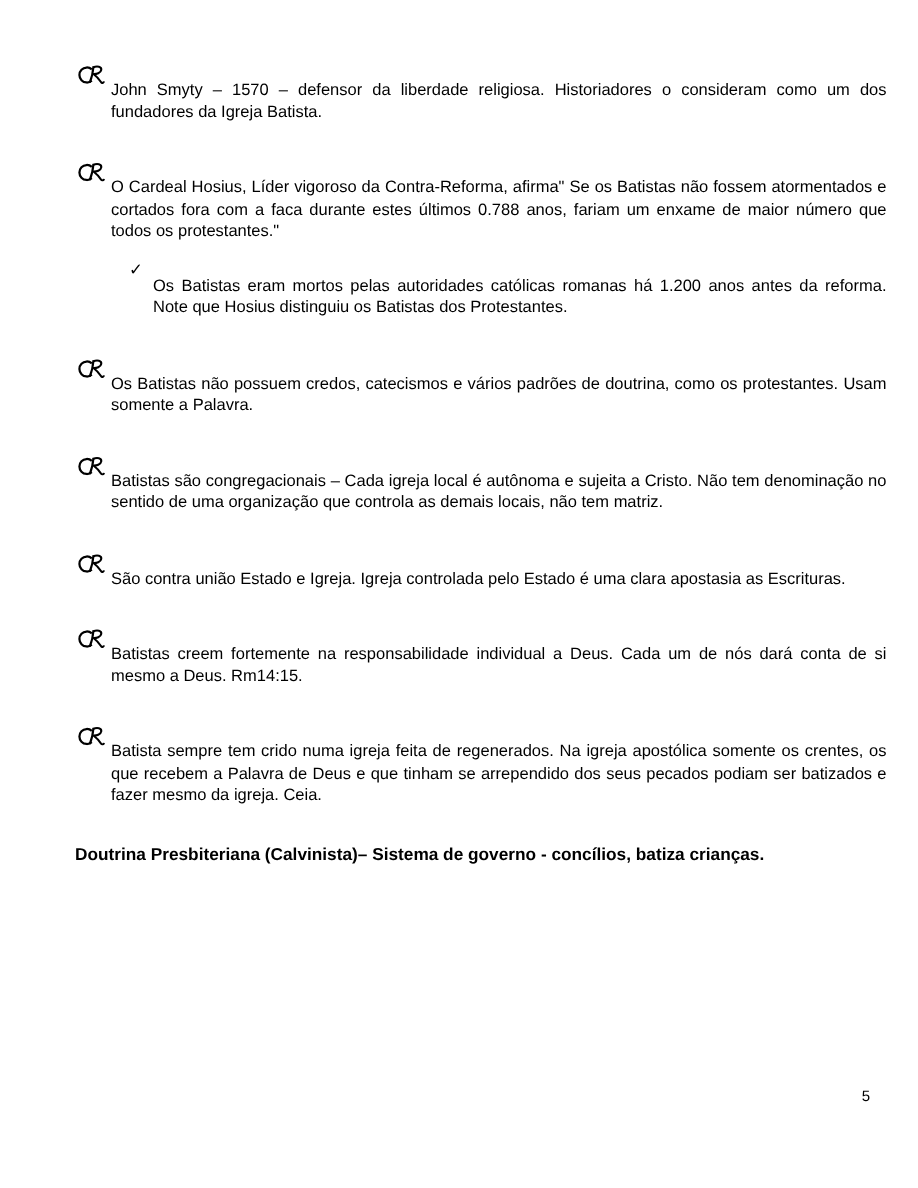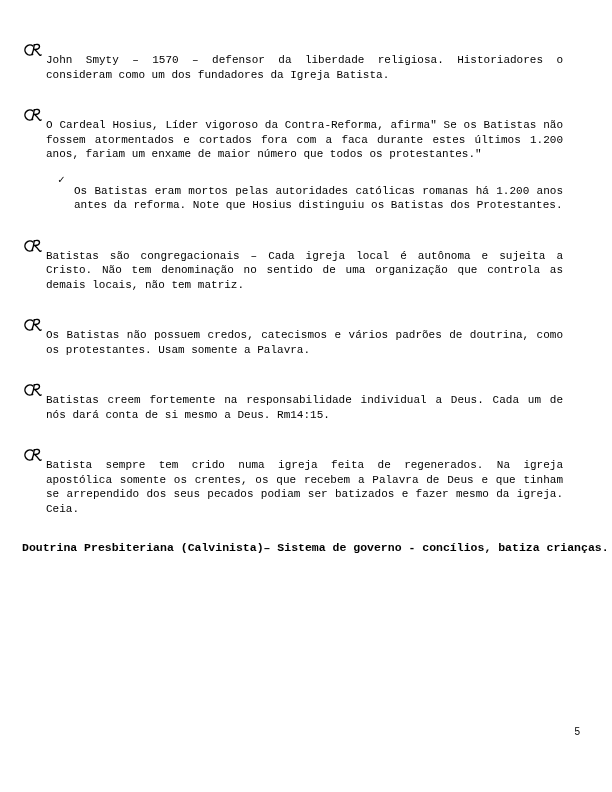--- a/index.html
+++ b/index.html
@@ -6,23 +6,22 @@
   body {
     width: 612px; height: 792px;
     background: #ffffff;
     font-family: "Liberation Sans", sans-serif;
     color: #000000;
     position: relative;
     overflow: hidden;
   }
   .page {
     position: absolute;
-    left: 22px; top: 42px;
+    left: 50px; top: 42px;
     width: 541px;
-    font-family: Liberation Mono, monospace;
   }
   .bullet-item {
     display: flex;
     margin: 0 0 14px 0;
   }
   .bullet-item .marker {
     flex: 0 0 24px;
     width: 24px;
     padding-top: 1px;
   }
@@ -82,26 +81,40 @@
   <div class="bullet-item">
     <span class="marker cr-icon">
       <svg width="21" height="13" viewBox="0 0 21 13">
         <path d="M11.2 3.2 A5 5 0 1 0 11.2 10.8" fill="none" stroke="#000" stroke-width="1.5"></path>
         <path d="M12.3 1.3 C12.0 4.9 11.2 8.9 9.8 12.1" fill="none" stroke="#000" stroke-width="1.4"></path>
         <path d="M12.0 2.0 C14.9 0.7 17.8 1.5 17.5 3.6 C17.2 5.6 14.5 6.6 11.6 6.3" fill="none" stroke="#000" stroke-width="1.4"></path>
         <path d="M12.5 6.5 C14.5 8.0 16.1 9.8 17.3 11.7 C17.9 12.7 19.1 12.5 19.3 11.3" fill="none" stroke="#000" stroke-width="1.4"></path>
       </svg>
     </span>
     <div class="body">
-      <p class="para">O Cardeal Hosius, Líder vigoroso da Contra-Reforma, afirma" Se os Batistas não fossem atormentados e cortados fora com a faca durante estes últimos 1.200 anos, fariam um enxame de maior número que todos os protestantes."</p>
+      <p class="para">O Cardeal Hosius, Líder vigoroso da Contra-Reforma, afirma" Se os Batistas não fossem atormentados e cortados fora com a faca durante estes últimos 0.788 anos, fariam um enxame de maior número que todos os protestantes."</p>
       <div class="sub-item">
         <span class="sub-marker">✓</span>
         <p class="para">Os Batistas eram mortos pelas autoridades católicas romanas há 1.200 anos antes da reforma. Note que Hosius distinguiu os Batistas dos Protestantes.</p>
       </div>
     </div>
+  </div>
+
+  <div class="bullet-item">
+    <span class="marker cr-icon">
+      <svg width="21" height="13" viewBox="0 0 21 13">
+        <path d="M11.2 3.2 A5 5 0 1 0 11.2 10.8" fill="none" stroke="#000" stroke-width="1.5"></path>
+        <path d="M12.3 1.3 C12.0 4.9 11.2 8.9 9.8 12.1" fill="none" stroke="#000" stroke-width="1.4"></path>
+        <path d="M12.0 2.0 C14.9 0.7 17.8 1.5 17.5 3.6 C17.2 5.6 14.5 6.6 11.6 6.3" fill="none" stroke="#000" stroke-width="1.4"></path>
+        <path d="M12.5 6.5 C14.5 8.0 16.1 9.8 17.3 11.7 C17.9 12.7 19.1 12.5 19.3 11.3" fill="none" stroke="#000" stroke-width="1.4"></path>
+      </svg>
+    </span>
+    <div class="body">
+        <p class="para">Os Batistas não possuem credos, catecismos e vários padrões de doutrina, como os protestantes. Usam somente a Palavra.</p>
+      </div>
   </div>
 
   <div class="bullet-item">
     <span class="marker cr-icon">
       <svg width="21" height="13" viewBox="0 0 21 13">
         <path d="M11.2 3.2 A5 5 0 1 0 11.2 10.8" fill="none" stroke="#000" stroke-width="1.5"></path>
         <path d="M12.3 1.3 C12.0 4.9 11.2 8.9 9.8 12.1" fill="none" stroke="#000" stroke-width="1.4"></path>
         <path d="M12.0 2.0 C14.9 0.7 17.8 1.5 17.5 3.6 C17.2 5.6 14.5 6.6 11.6 6.3" fill="none" stroke="#000" stroke-width="1.4"></path>
         <path d="M12.5 6.5 C14.5 8.0 16.1 9.8 17.3 11.7 C17.9 12.7 19.1 12.5 19.3 11.3" fill="none" stroke="#000" stroke-width="1.4"></path>
       </svg>
@@ -114,24 +127,23 @@
   <div class="bullet-item">
     <span class="marker cr-icon">
       <svg width="21" height="13" viewBox="0 0 21 13">
         <path d="M11.2 3.2 A5 5 0 1 0 11.2 10.8" fill="none" stroke="#000" stroke-width="1.5"></path>
         <path d="M12.3 1.3 C12.0 4.9 11.2 8.9 9.8 12.1" fill="none" stroke="#000" stroke-width="1.4"></path>
         <path d="M12.0 2.0 C14.9 0.7 17.8 1.5 17.5 3.6 C17.2 5.6 14.5 6.6 11.6 6.3" fill="none" stroke="#000" stroke-width="1.4"></path>
         <path d="M12.5 6.5 C14.5 8.0 16.1 9.8 17.3 11.7 C17.9 12.7 19.1 12.5 19.3 11.3" fill="none" stroke="#000" stroke-width="1.4"></path>
       </svg>
     </span>
     <div class="body">
-        <p class="para">Os Batistas não possuem credos, catecismos e vários padrões de doutrina, como os protestantes. Usam somente a Palavra.</p>
+        <p class="para">São contra união Estado e Igreja. Igreja controlada pelo Estado é uma clara apostasia as Escrituras.</p>
       </div>
   </div>
-
 
   <div class="bullet-item">
     <span class="marker cr-icon">
       <svg width="21" height="13" viewBox="0 0 21 13">
         <path d="M11.2 3.2 A5 5 0 1 0 11.2 10.8" fill="none" stroke="#000" stroke-width="1.5"></path>
         <path d="M12.3 1.3 C12.0 4.9 11.2 8.9 9.8 12.1" fill="none" stroke="#000" stroke-width="1.4"></path>
         <path d="M12.0 2.0 C14.9 0.7 17.8 1.5 17.5 3.6 C17.2 5.6 14.5 6.6 11.6 6.3" fill="none" stroke="#000" stroke-width="1.4"></path>
         <path d="M12.5 6.5 C14.5 8.0 16.1 9.8 17.3 11.7 C17.9 12.7 19.1 12.5 19.3 11.3" fill="none" stroke="#000" stroke-width="1.4"></path>
       </svg>
     </span>

